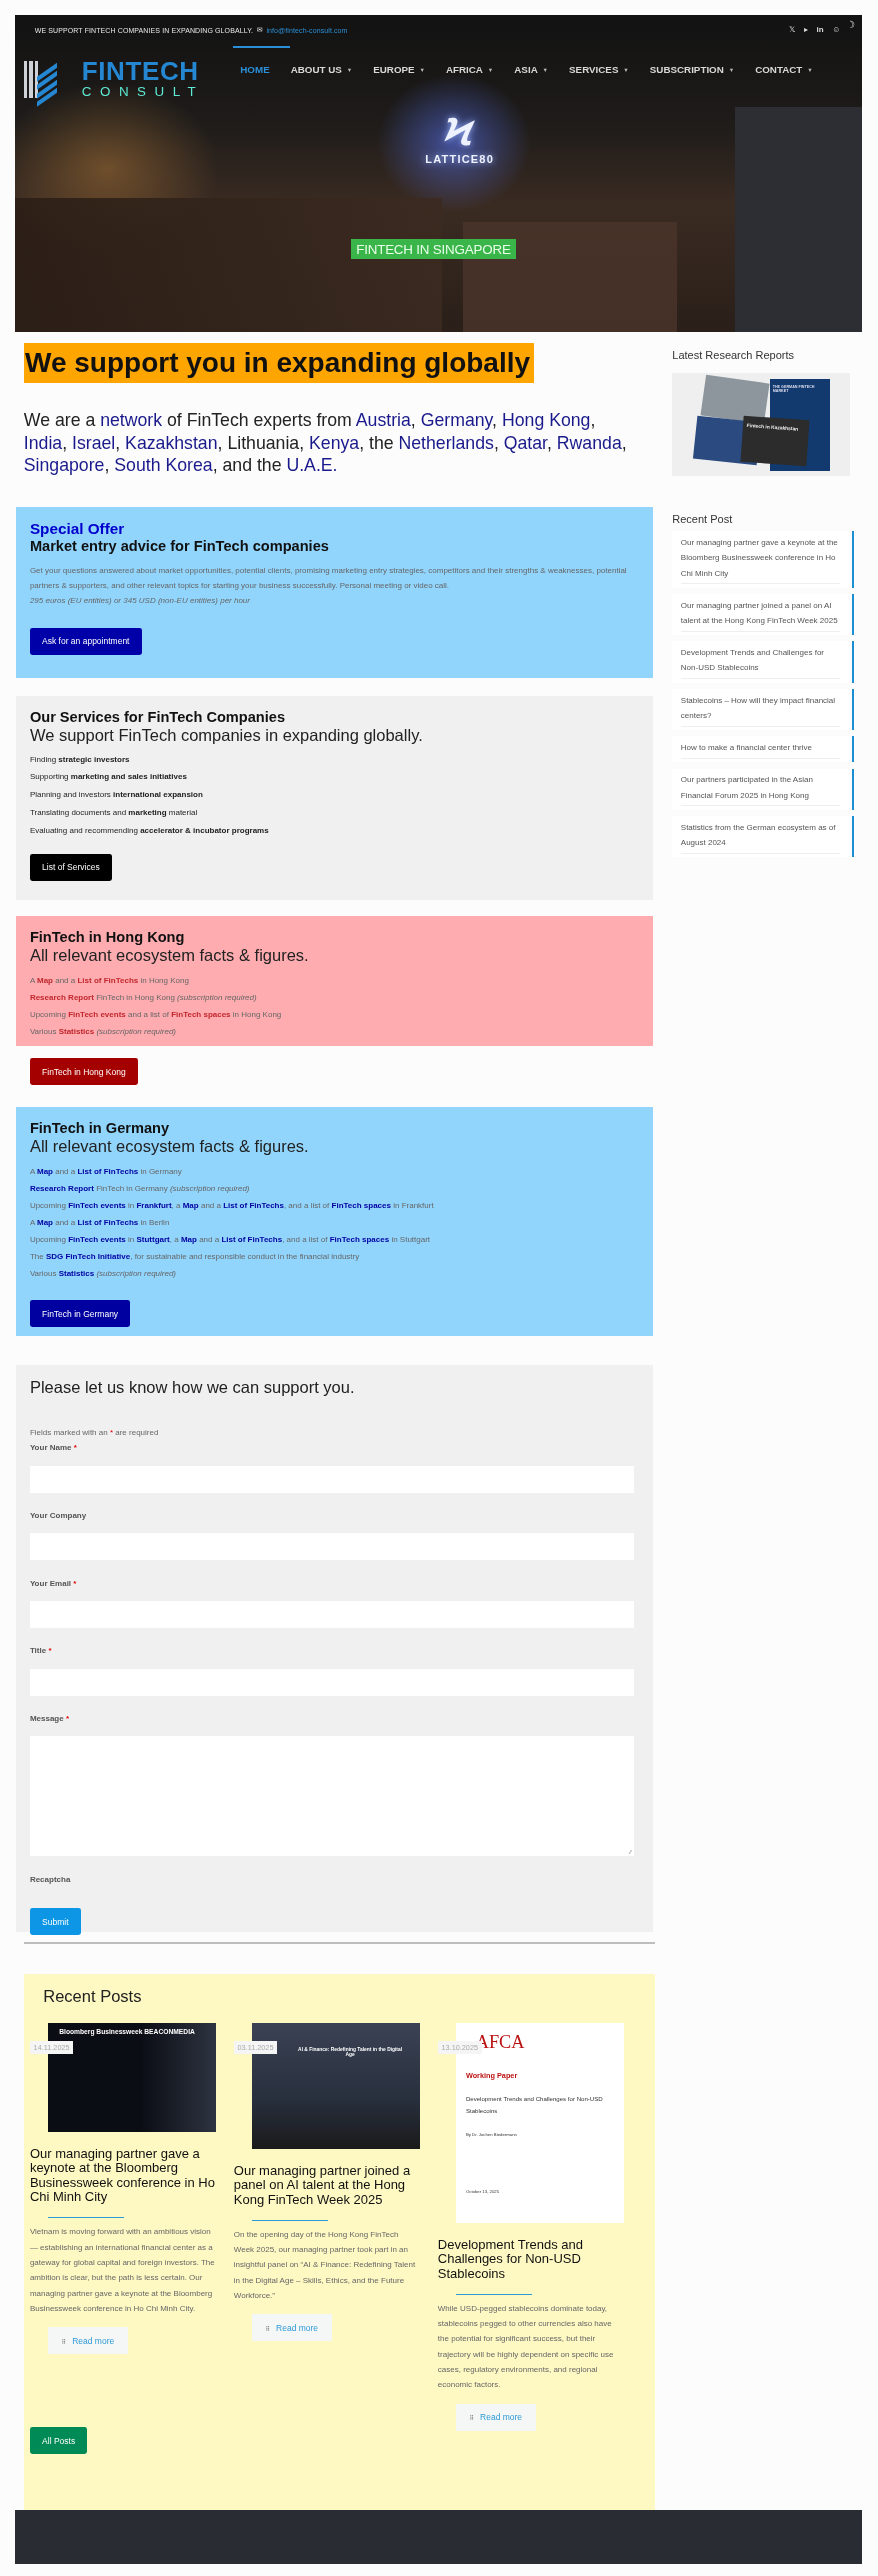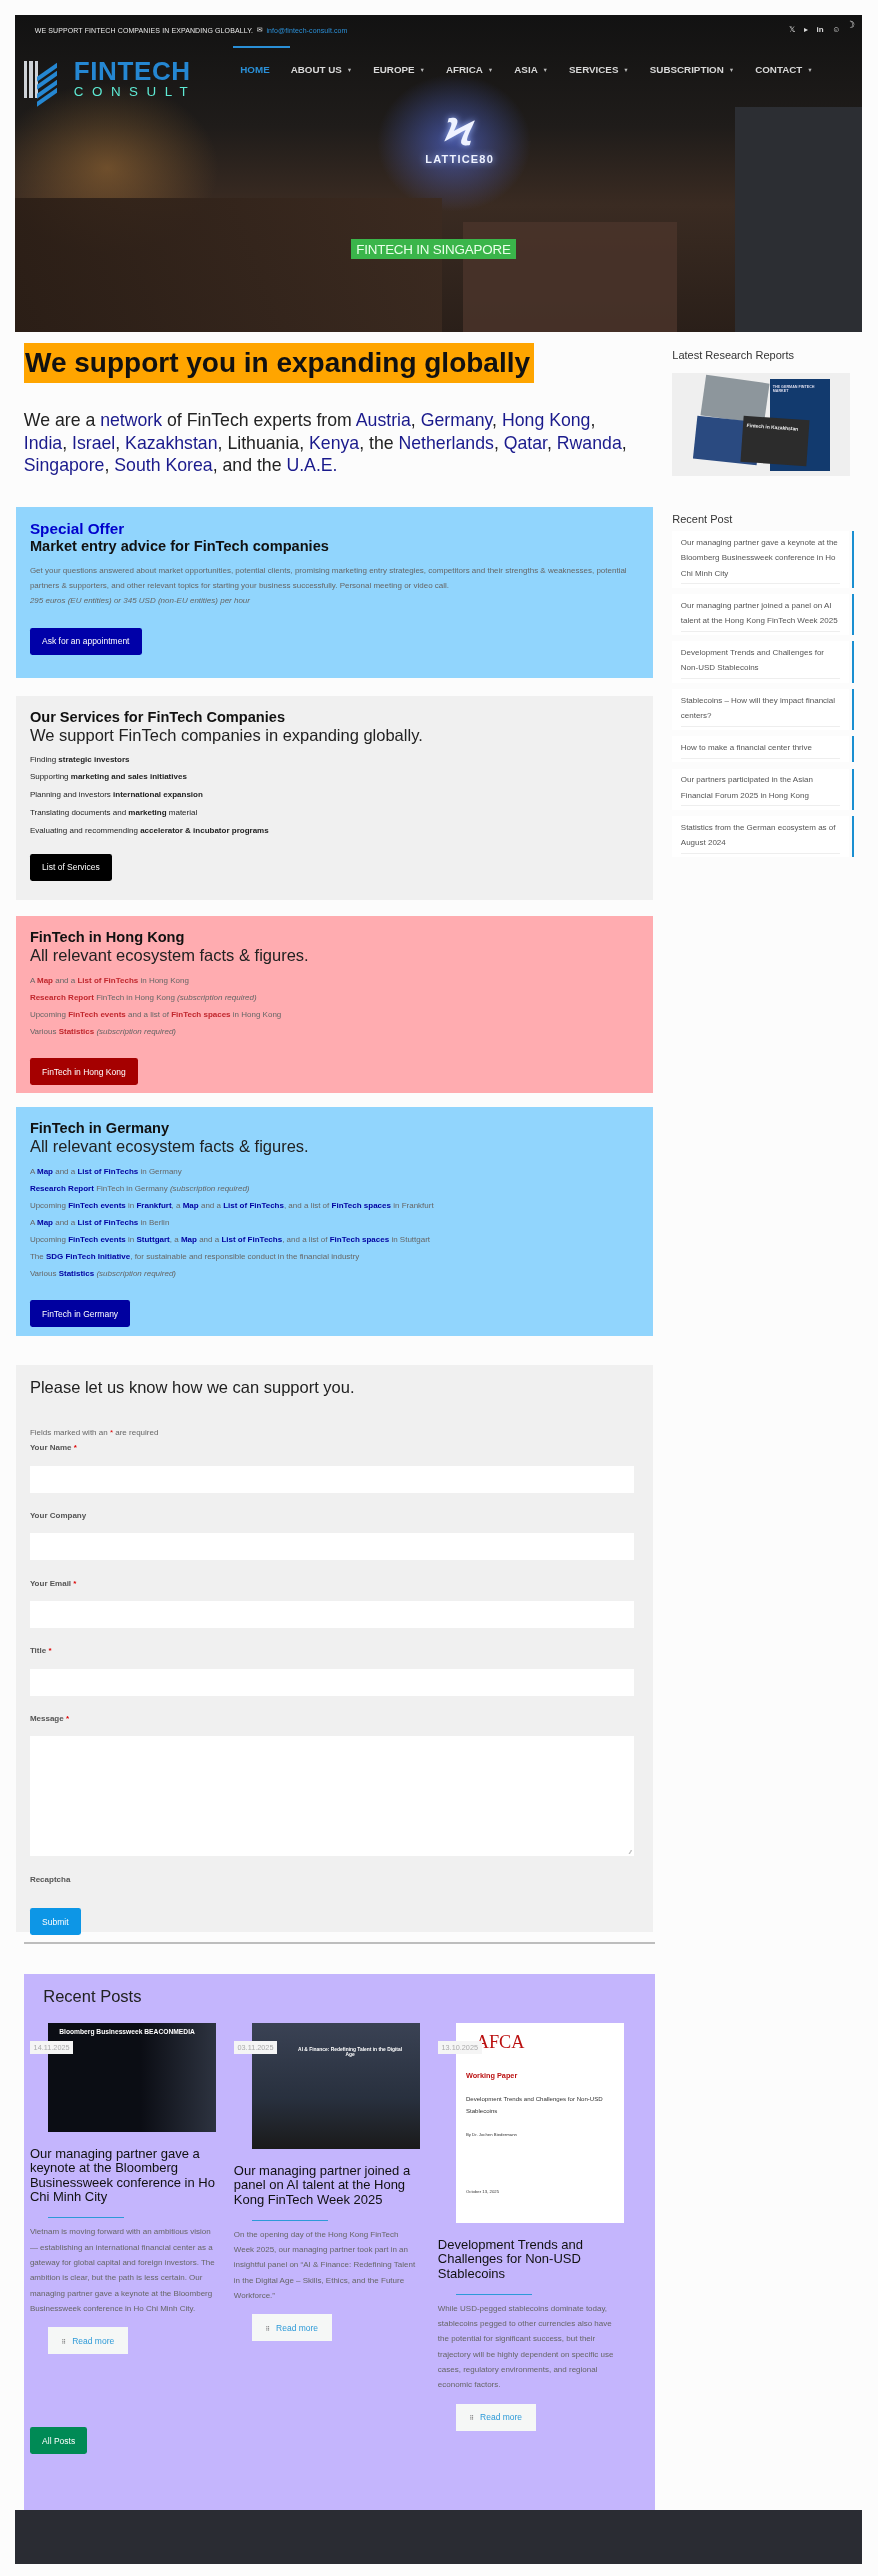--- a/index.html
+++ b/index.html
@@ -15,21 +15,21 @@
 .hero .bar{position:absolute;left:0;top:183px;width:427px;height:134px;background:linear-gradient(90deg,#2b1e16,#3b2a20);opacity:.9}
 .hero .bar2{position:absolute;left:448px;top:207px;width:214px;height:110px;background:#4a342a;opacity:.85}
 .hero .wall{position:absolute;left:720px;top:92px;width:128px;height:226px;background:#2c2e33}
 .hero .logo-sign{position:absolute;left:410px;top:95px;color:#eef2ff;text-align:center;text-shadow:0 0 7.3px #9bb4ff}
 .hero .logo-sign .mark{font-size:39px;line-height:43px;font-weight:bold;transform:skewX(-15deg)}
 .hero .logo-sign .word{font-size:11px;letter-spacing:1.2px;font-weight:bold}
 .topbar{position:absolute;left:19.5px;top:11px;font-size:7px;color:#e8e8e8;letter-spacing:0.1px;display:flex;align-items:center;gap:3.7px}
 .topbar .mail{color:#2b8fd6}
 .social{position:absolute;right:22px;top:9.8px;display:flex;gap:8.5px;align-items:center;color:#ddd;font-size:8px}
 .moon{position:absolute;right:7.3px;top:3.7px;color:#eee;font-size:9.8px}
-.brand{position:absolute;left:8.5px;top:44px;display:flex;align-items:center;gap:16px}
+.brand{position:absolute;left:8.5px;top:44px;display:flex;align-items:center;gap:24px}
 .brand .glyph{width:34px;height:37px;position:relative}
 .brand .glyph span{position:absolute;top:0;width:3.7px;height:37px;background:#cfd3d8}
 .brand .glyph i{position:absolute;left:13.4px;width:19.5px;height:4.9px;background:#2587d2;transform:skewY(-35deg)}
 .brand .txt .t1{color:#2587d2;font-size:26px;font-weight:bold;line-height:24.4px;letter-spacing:0.6px}
 .brand .txt .t2{color:#5eead4;font-size:13.4px;letter-spacing:8.5px;line-height:16px}
 .nav{position:absolute;left:225px;top:49px;display:flex;gap:21px;align-items:center}
 .nav .item{color:#d8d8d8;font-weight:bold;font-size:9.8px;position:relative;display:flex;align-items:center;gap:4.9px}
 .nav .item.active{color:#2a8fd6}
 .nav .item.active::before{content:"";position:absolute;left:-7.3px;top:-18.3px;width:57px;height:2.4px;background:#2a8fd6}
 .nav .caret{font-size:5.5px;color:#bbb}
@@ -44,36 +44,36 @@
 .box h3{font-size:16.5px;font-weight:normal;color:#222;line-height:19.5px}
 .box p{font-size:8px;line-height:16px;color:#555}
 .btn{display:inline-block;color:#fff;font-size:8.5px;padding:8.5px 12.2px;border-radius:2.4px}
 .special{top:174px;height:171px;background:#91d5fd}
 .special .ttl{color:#0000cc;font-size:15.3px;font-weight:bold}
 .special .desc{margin-top:7.3px;font-size:8px;line-height:15.3px;color:#666}
 .special .price{font-style:italic;color:#666;font-size:8px}
 .services{top:363px;height:204px;background:#f0f0f0}
 .services ul{list-style:none;margin-top:4.9px}
 .services li{font-size:8px;line-height:17.7px;color:#222}
-.hk{top:583px;height:177px;background:#ffacb0}
+.hk{top:583px;height:130px;background:#ffacb0}
 .hk b{color:#c1272d}
 .de{top:774px;height:229px;background:#91d5fd}
 .de b{color:#0000a0}
 .facts{margin-top:6.1px}
 .facts li{list-style:none;font-size:8px;line-height:17px;color:#666}
 .facts i{font-style:italic}
 .form{top:1032px;height:567px;background:#f0f0f0}
 .form .req{font-size:8px;color:#666;margin-top:27px}
 .form label{display:block;font-size:8px;font-weight:bold;color:#555;margin-top:6.1px}
 .form label .star{color:#d00}
 .form .inp{width:604px;height:27px;background:#fff;margin:13.4px 0 18.3px 0}
 .form .ta{width:604px;height:120px;background:#fff;margin-top:13.4px;position:relative}
 .form .ta::after{content:"⁄⁄";position:absolute;right:2.4px;bottom:1.2px;font-size:5.5px;color:#888}
 .divider{position:absolute;left:8.5px;top:1609px;width:631px;height:1.8px;background:#bdbdbd}
-.posts{top:1641px;height:564px;background:#c4b5fd;width:631px;left:8.5px}
+.posts{top:1641px;height:564px;background:#fef9c3;width:631px;left:8.5px}
 .posts .head{font-size:16.5px;color:#222;margin-left:6.1px}
 .card{position:absolute;top:49px;width:186px}
 .card .img{margin-left:18.3px;width:168px;background:#111;position:relative}
 .card .date{position:absolute;left:0;top:18.3px;background:#f5f5f5;color:#aaa;font-size:7.3px;padding:1.8px 3.7px}
 .card .ct{font-size:13px;line-height:14.6px;color:#111;margin-top:14.6px;font-weight:normal}
 .card .line{width:76px;height:1.2px;background:#2d9ad8;margin:12.2px 0 6.1px 18.3px}
 .card .ex{font-size:8px;line-height:15.3px;color:#666}
 .card .rm{margin:11px 0 0 18.3px;background:#f5f7f6;display:inline-block;padding:8.5px 13.4px;color:#2d9ad8;font-size:8.5px}
 .card .rm .ic{color:#555;font-size:6.1px;margin-right:6.1px}
 

